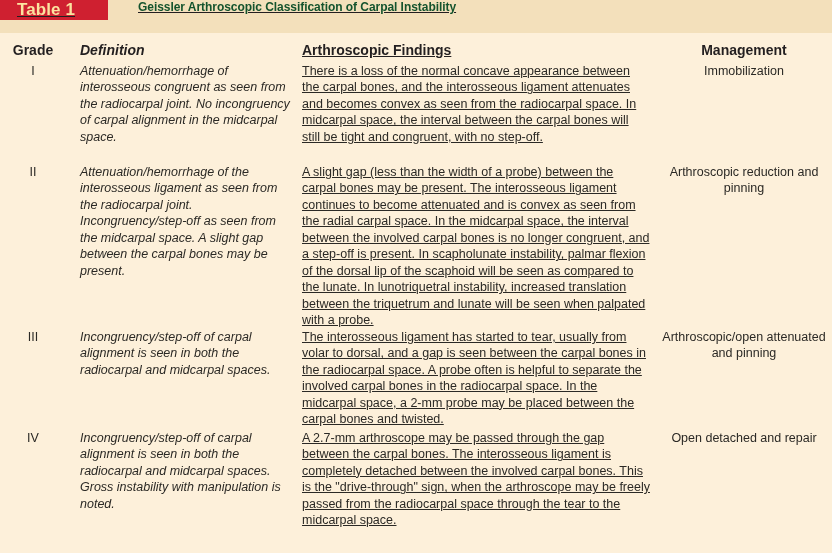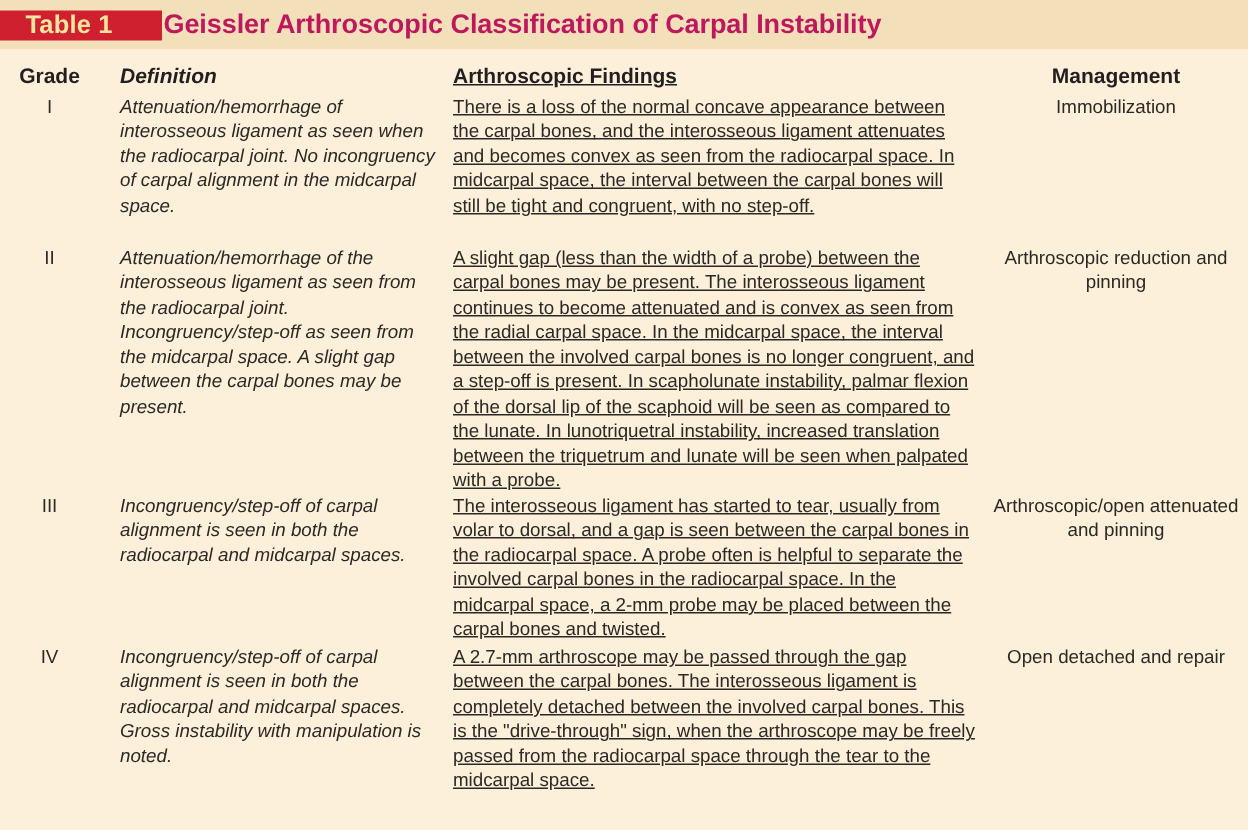--- a/index.html
+++ b/index.html
@@ -26,42 +26,43 @@
 
   
   .caption-band {
     position: absolute;
     left: 0;
     top: 0;
     width: 832px;
     height: 33px;
     background: #f3e0bb;
     display: flex;
-    align-items: center;
+    align-items: flex-start;
+    text-decoration: underline;
   }
   .caption-tag {
     width: 108px;
     background: #cf2030;
     color: #fbe3a0;
     font-weight: bold;
     font-size: 17px;
     letter-spacing: .1px;
     display: flex;
     align-items: center;
     padding-left: 17px;
     box-sizing: border-box;
   }
   .caption-title {
     flex: 1;
     display: flex;
     align-items: center;
-    padding-left: 1px;
+    padding-left: 30px;
     font-weight: bold;
-    font-size: 18px;
-    color: #be185d;
+    font-size: 12px;
+    color: #14532d;
     letter-spacing: -0.05px;
   }
 
   
   .table-body {
     position: absolute;
     left: 0;
     top: 33px;
     width: 832px;
     height: 452px;
@@ -110,21 +111,21 @@
 
     <div class="col-head-row" style="top:0px;">
       <div class="cell grade hdr-y">Grade</div>
       <div class="cell defn hdr-y">Definition</div>
       <div class="cell find hdr-y">Arthroscopic Findings</div>
       <div class="cell manage hdr-y">Management</div>
     </div>
 
     <div class="data-row" style="top:30px;">
       <div class="cell grade">I</div>
-      <div class="cell defn">Attenuation/hemorrhage of interosseous ligament as seen when the radiocarpal joint. No incongruency of carpal alignment in the midcarpal space.</div>
+      <div class="cell defn">Attenuation/hemorrhage of interosseous congruent as seen from the radiocarpal joint. No incongruency of carpal alignment in the midcarpal space.</div>
       <div class="cell find">There is a loss of the normal concave appearance between the carpal bones, and the interosseous ligament attenuates and becomes convex as seen from the radiocarpal space. In midcarpal space, the interval between the carpal bones will still be tight and congruent, with no step-off.</div>
       <div class="cell manage">Immobilization</div>
     </div>
 
     <div class="data-row" style="top:131px;">
       <div class="cell grade">II</div>
       <div class="cell defn">Attenuation/hemorrhage of the interosseous ligament as seen from the radiocarpal joint. Incongruency/step-off as seen from the midcarpal space. A slight gap between the carpal bones may be present.</div>
       <div class="cell find">A slight gap (less than the width of a probe) between the carpal bones may be present. The interosseous ligament continues to become attenuated and is convex as seen from the radial carpal space. In the midcarpal space, the interval between the involved carpal bones is no longer congruent, and a step-off is present. In scapholunate instability, palmar flexion of the dorsal lip of the scaphoid will be seen as compared to the lunate. In lunotriquetral instability, increased translation between the triquetrum and lunate will be seen when palpated with a probe.</div>
       <div class="cell manage">Arthroscopic reduction and pinning</div>
     </div>

